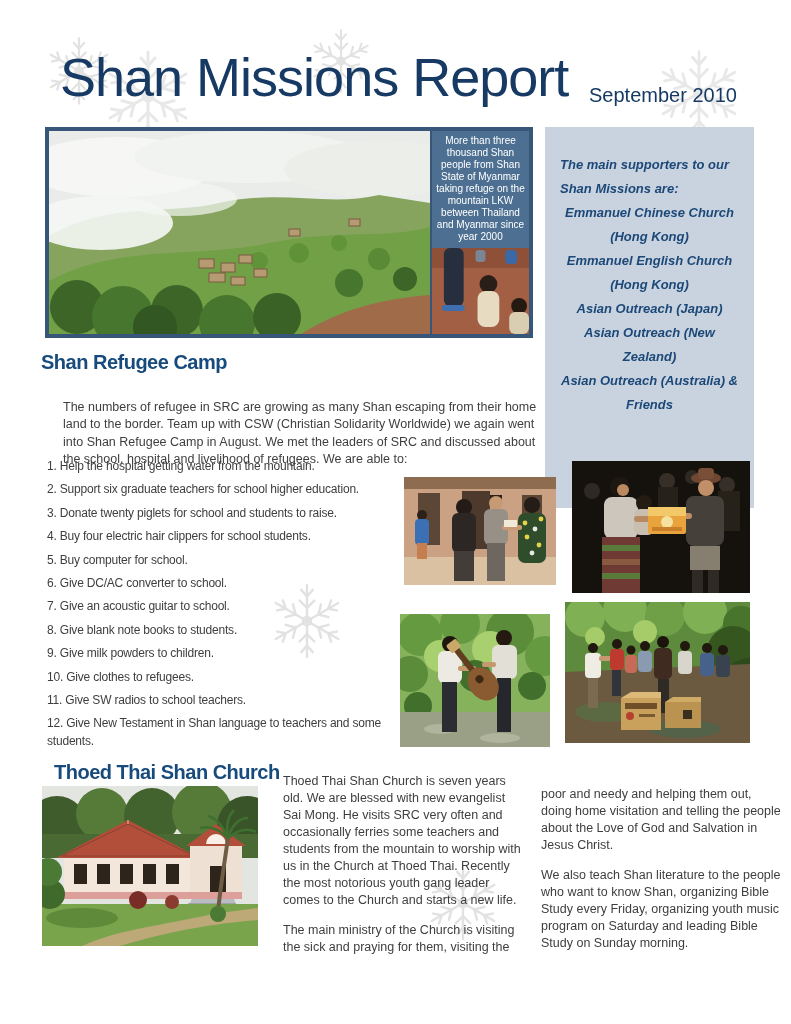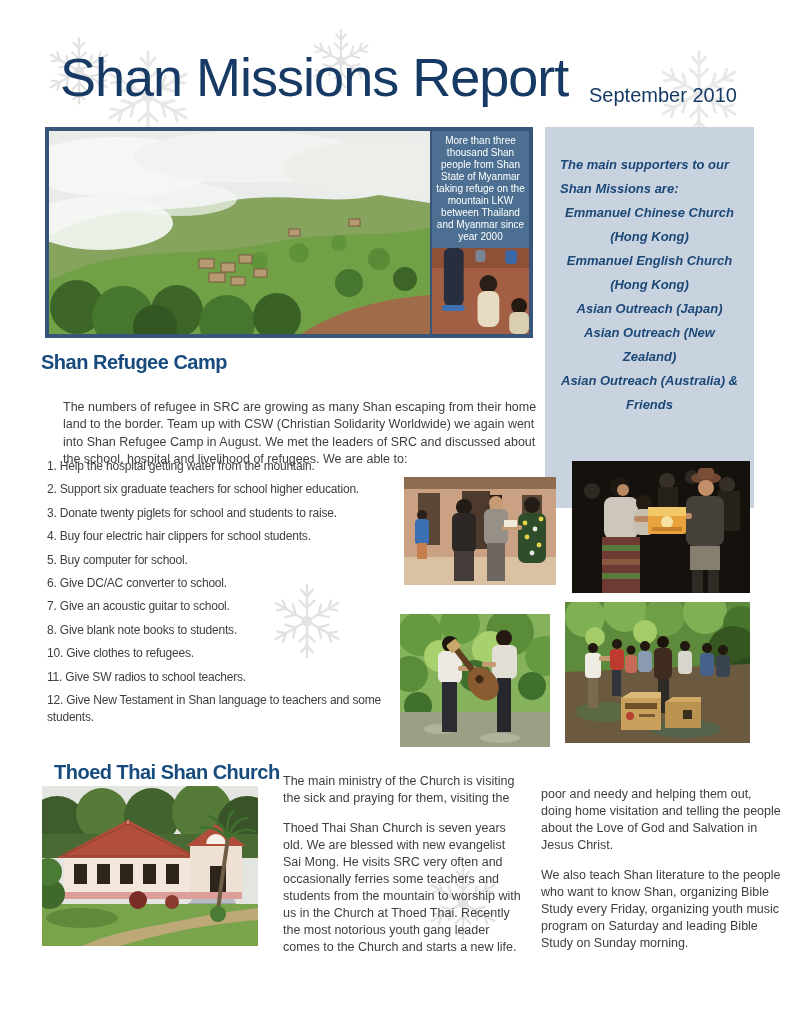--- a/index.html
+++ b/index.html
@@ -196,20 +196,21 @@
 
   <div class="abs list-refugee">
     <div class="item">1. Help the hospital getting water from the mountain.</div>
     <div class="item">2. Support six graduate teachers for school higher education.</div>
     <div class="item">3. Donate twenty piglets for school and students to raise.</div>
     <div class="item">4. Buy four electric hair clippers for school students.</div>
     <div class="item">5. Buy computer for school.</div>
     <div class="item">6. Give DC/AC converter to school.</div>
     <div class="item">7. Give an acoustic guitar to school.</div>
     <div class="item">8. Give blank note books to students.</div>
+    <div class="item">9. Give milk powders to children.</div>
     <div class="item">10. Give clothes to refugees.</div>
     <div class="item">11. Give SW radios to school teachers.</div>
     <div class="item">12. Give New Testament in Shan language to teachers and some students.</div>
   </div>
 
   <figure class="abs ph photo-a" style="margin:0">
     <svg viewBox="0 0 152 108" preserveAspectRatio="none">
       <rect width="152" height="108" fill="#cba184"></rect>
       <rect width="152" height="12" fill="#8d6c50"></rect>
       <rect x="14" y="16" width="22" height="52" fill="#5c4636"></rect>
@@ -396,21 +397,21 @@
           <path d="M186,52 C180,38 174,32 166,30"></path>
         <path d="M186,52 C190,38 198,32 206,32"></path>
           <path d="M186,52 C196,44 206,42 214,46"></path>
         <path d="M186,52 C184,40 186,30 192,24"></path>
       </g>
       <circle cx="176" cy="128" r="8" fill="#4a7a34"></circle>
     </svg>
   </figure>
 
   <div class="abs col col1">
+    <p>Thoed Thai Shan Church is seven years old. We are blessed with new evangelist Sai Mong. He visits SRC very often and occasionally ferries some teachers and students from the mountain to worship with us in the Church at Thoed Thai. Recently the most notorious youth gang leader comes to the Church and starts a new life.</p>
     <p>The main ministry of the Church is visiting the sick and praying for them, visiting the</p>
-    <p>Thoed Thai Shan Church is seven years old. We are blessed with new evangelist Sai Mong. He visits SRC very often and occasionally ferries some teachers and students from the mountain to worship with us in the Church at Thoed Thai. Recently the most notorious youth gang leader comes to the Church and starts a new life.</p>
   </div>
   <div class="abs col col2">
     <p>poor and needy and helping them out, doing home visitation and telling the people about the Love of God and Salvation in Jesus Christ.</p>
     <p>We also teach Shan literature to the people who want to know Shan, organizing Bible Study every Friday, organizing youth music program on Saturday and leading Bible Study on Sunday morning.</p>
   </div>
 
 </div>
 
 </body></html>

